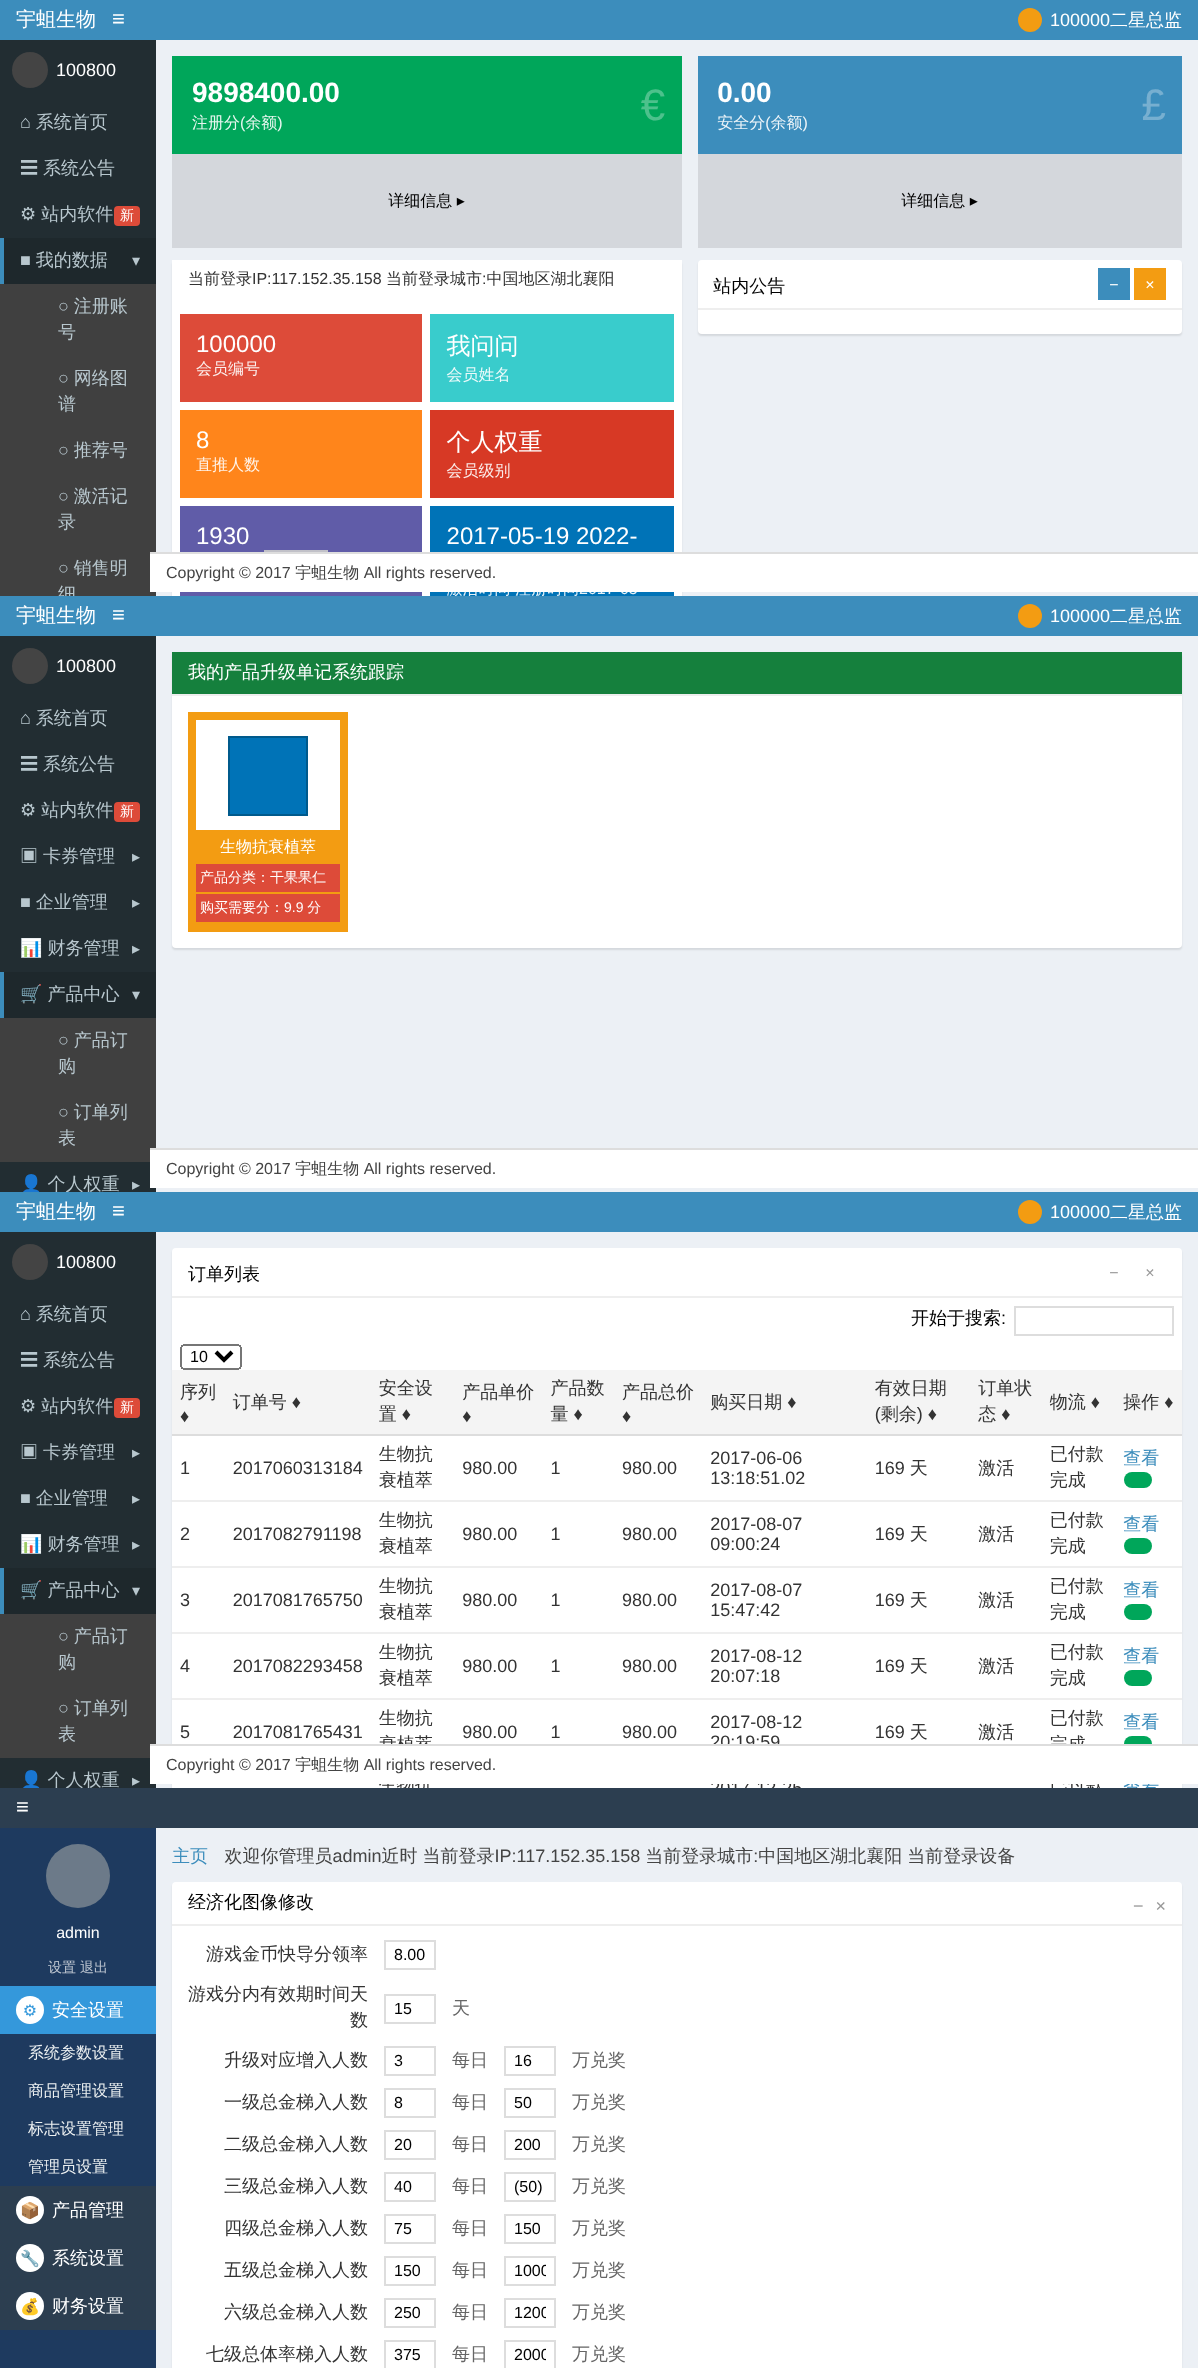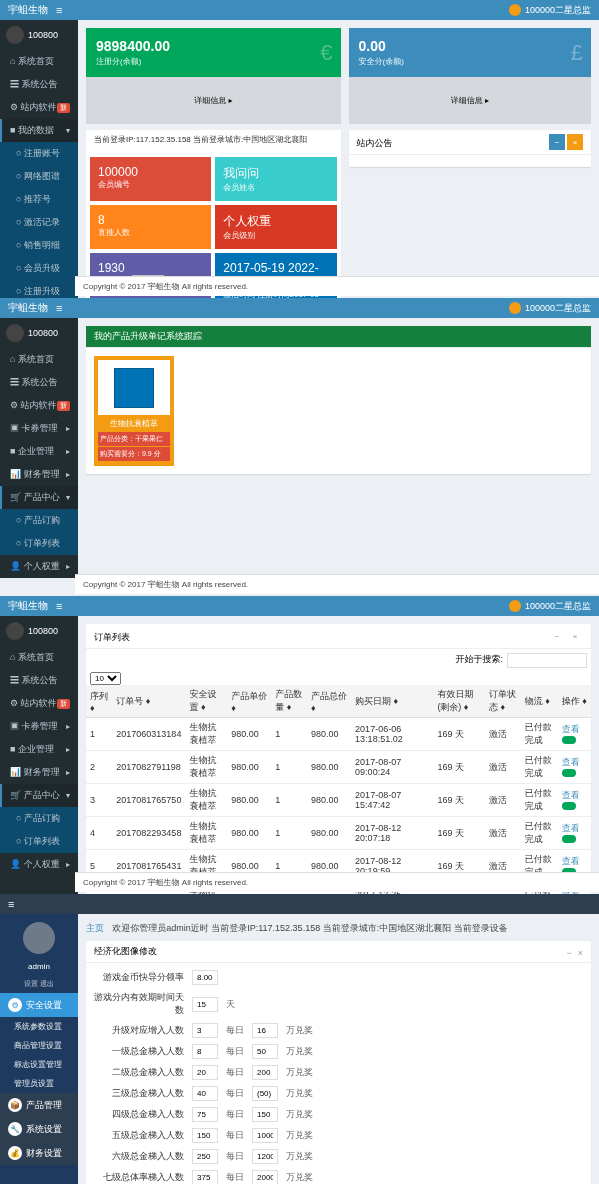--- a/index.html
+++ b/index.html
@@ -12,21 +12,21 @@
 .topbar-right{display:flex;align-items:center;gap:4px;font-size:9px}
 .avatar-sm{width:12px;height:12px;border-radius:50%;background:#f39c12}
 .layout{display:flex;min-height:260px}
 .sidebar{width:78px;background:#222d32;color:#b8c7ce}
 .sidebar-blue{background:#1e3a5f}
 .user-box{padding:6px;display:flex;align-items:center;gap:4px;color:#fff}
 .user-ava{width:18px;height:18px;border-radius:50%;background:#444}
 .user-ava-lg{width:32px;height:32px;border-radius:50%;background:#6c7a89;margin:8px auto 4px}
 .menu-item{display:flex;align-items:center;justify-content:space-between;padding:5px 8px;color:#b8c7ce;font-size:9px;cursor:pointer;border-left:2px solid transparent}
 .menu-item.active{background:#1e282c;border-left-color:#3c8dbc}
-.menu-item.sub{padding-left:14px;font-size:8px;background:#0c4a6e}
+.menu-item.sub{padding-left:27px;font-size:8px;background:#404040}
 .menu-badge{background:#dd4b39;color:#fff;padding:0 3px;border-radius:2px;font-size:7px}
 .menu-arrow{font-size:8px}
 .content{flex:1;padding:8px;position:relative}
 .breadcrumb{font-size:8px;color:#444;margin-bottom:6px}
 .breadcrumb a{color:#3c8dbc;text-decoration:none}
 .row{display:flex;gap:8px;margin-bottom:8px}
 .card{background:#fff;border-radius:2px;box-shadow:0 1px 1px rgba(0,0,0,.1)}
 .stat-big{flex:1;padding:10px;color:#fff;position:relative}
 .stat-green{background:#00a65a}
 .stat-blue{background:#3c8dbc}

